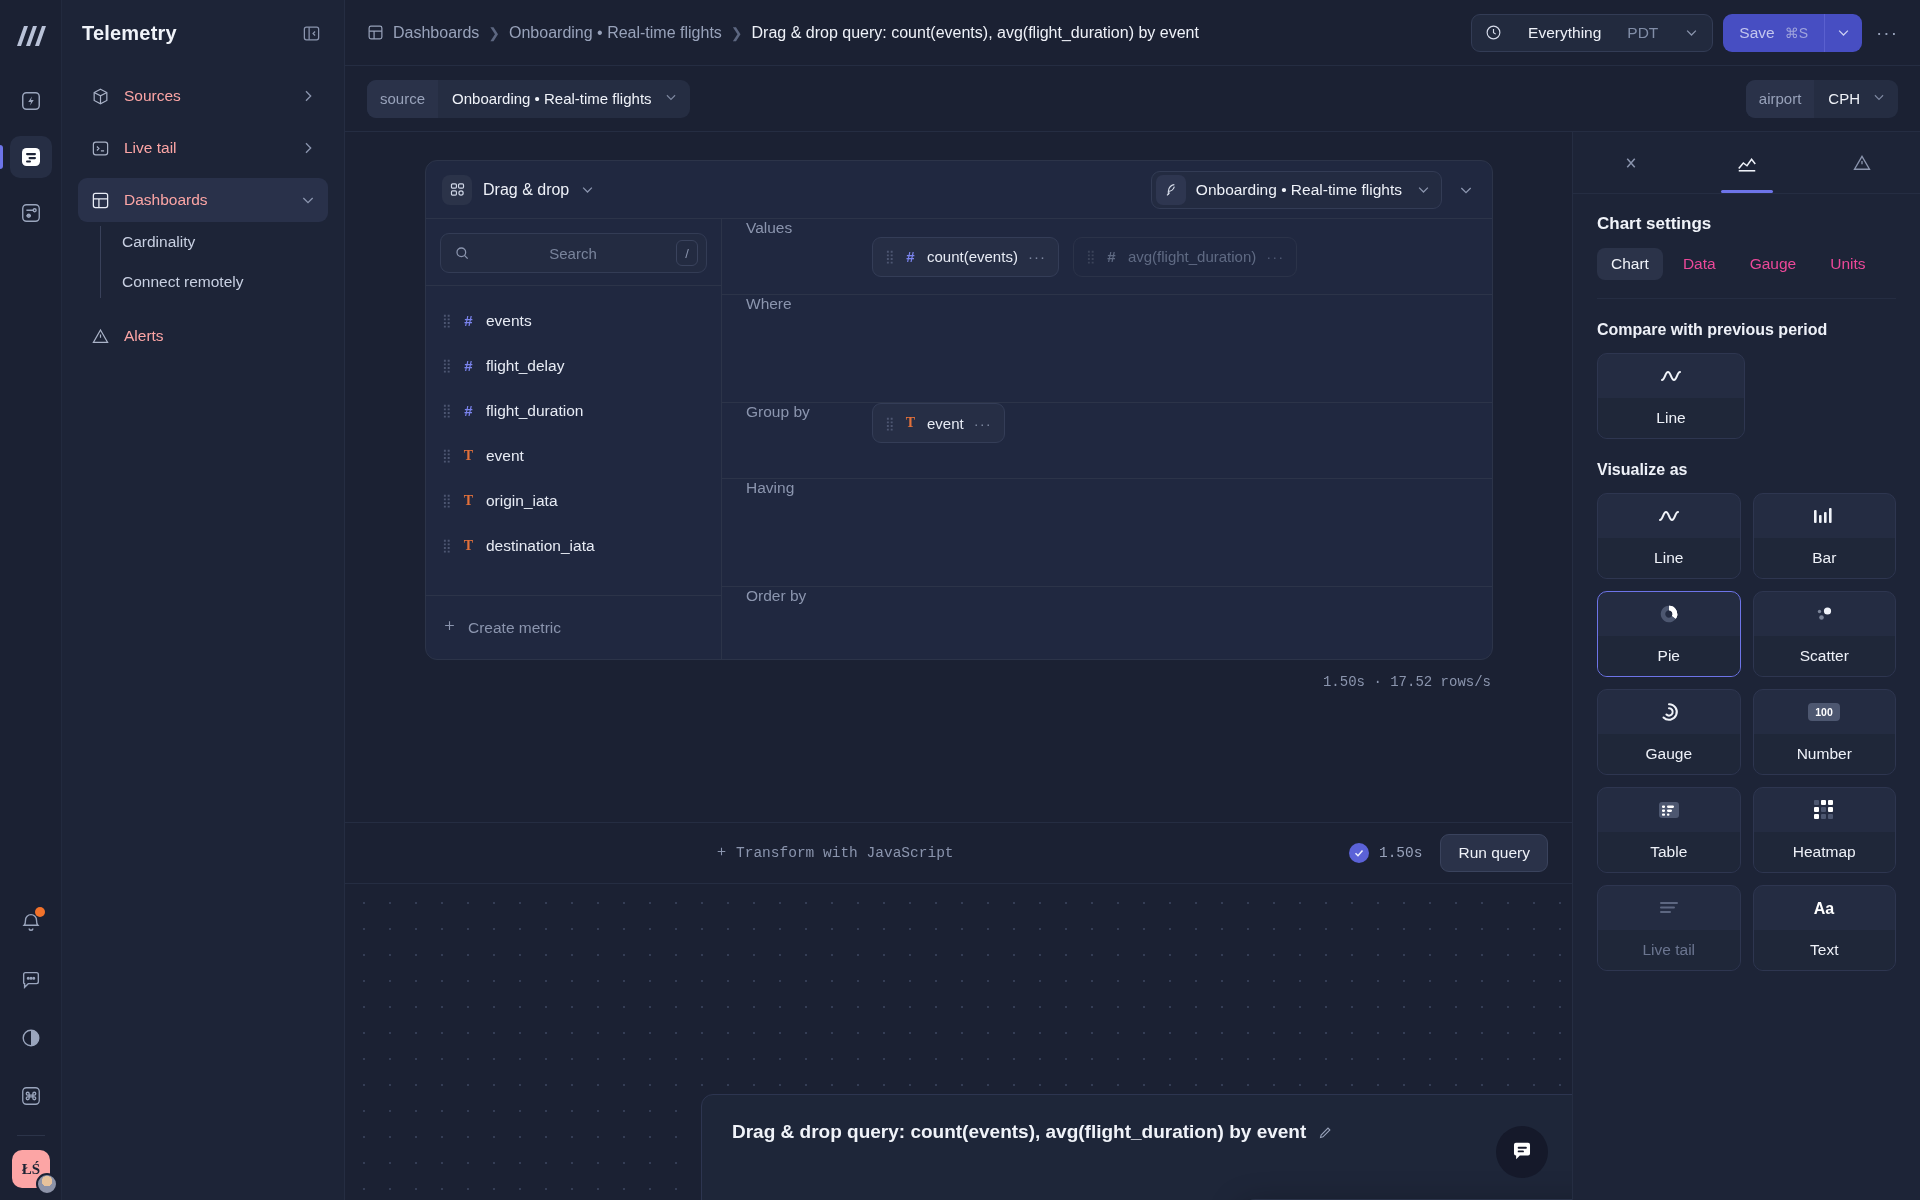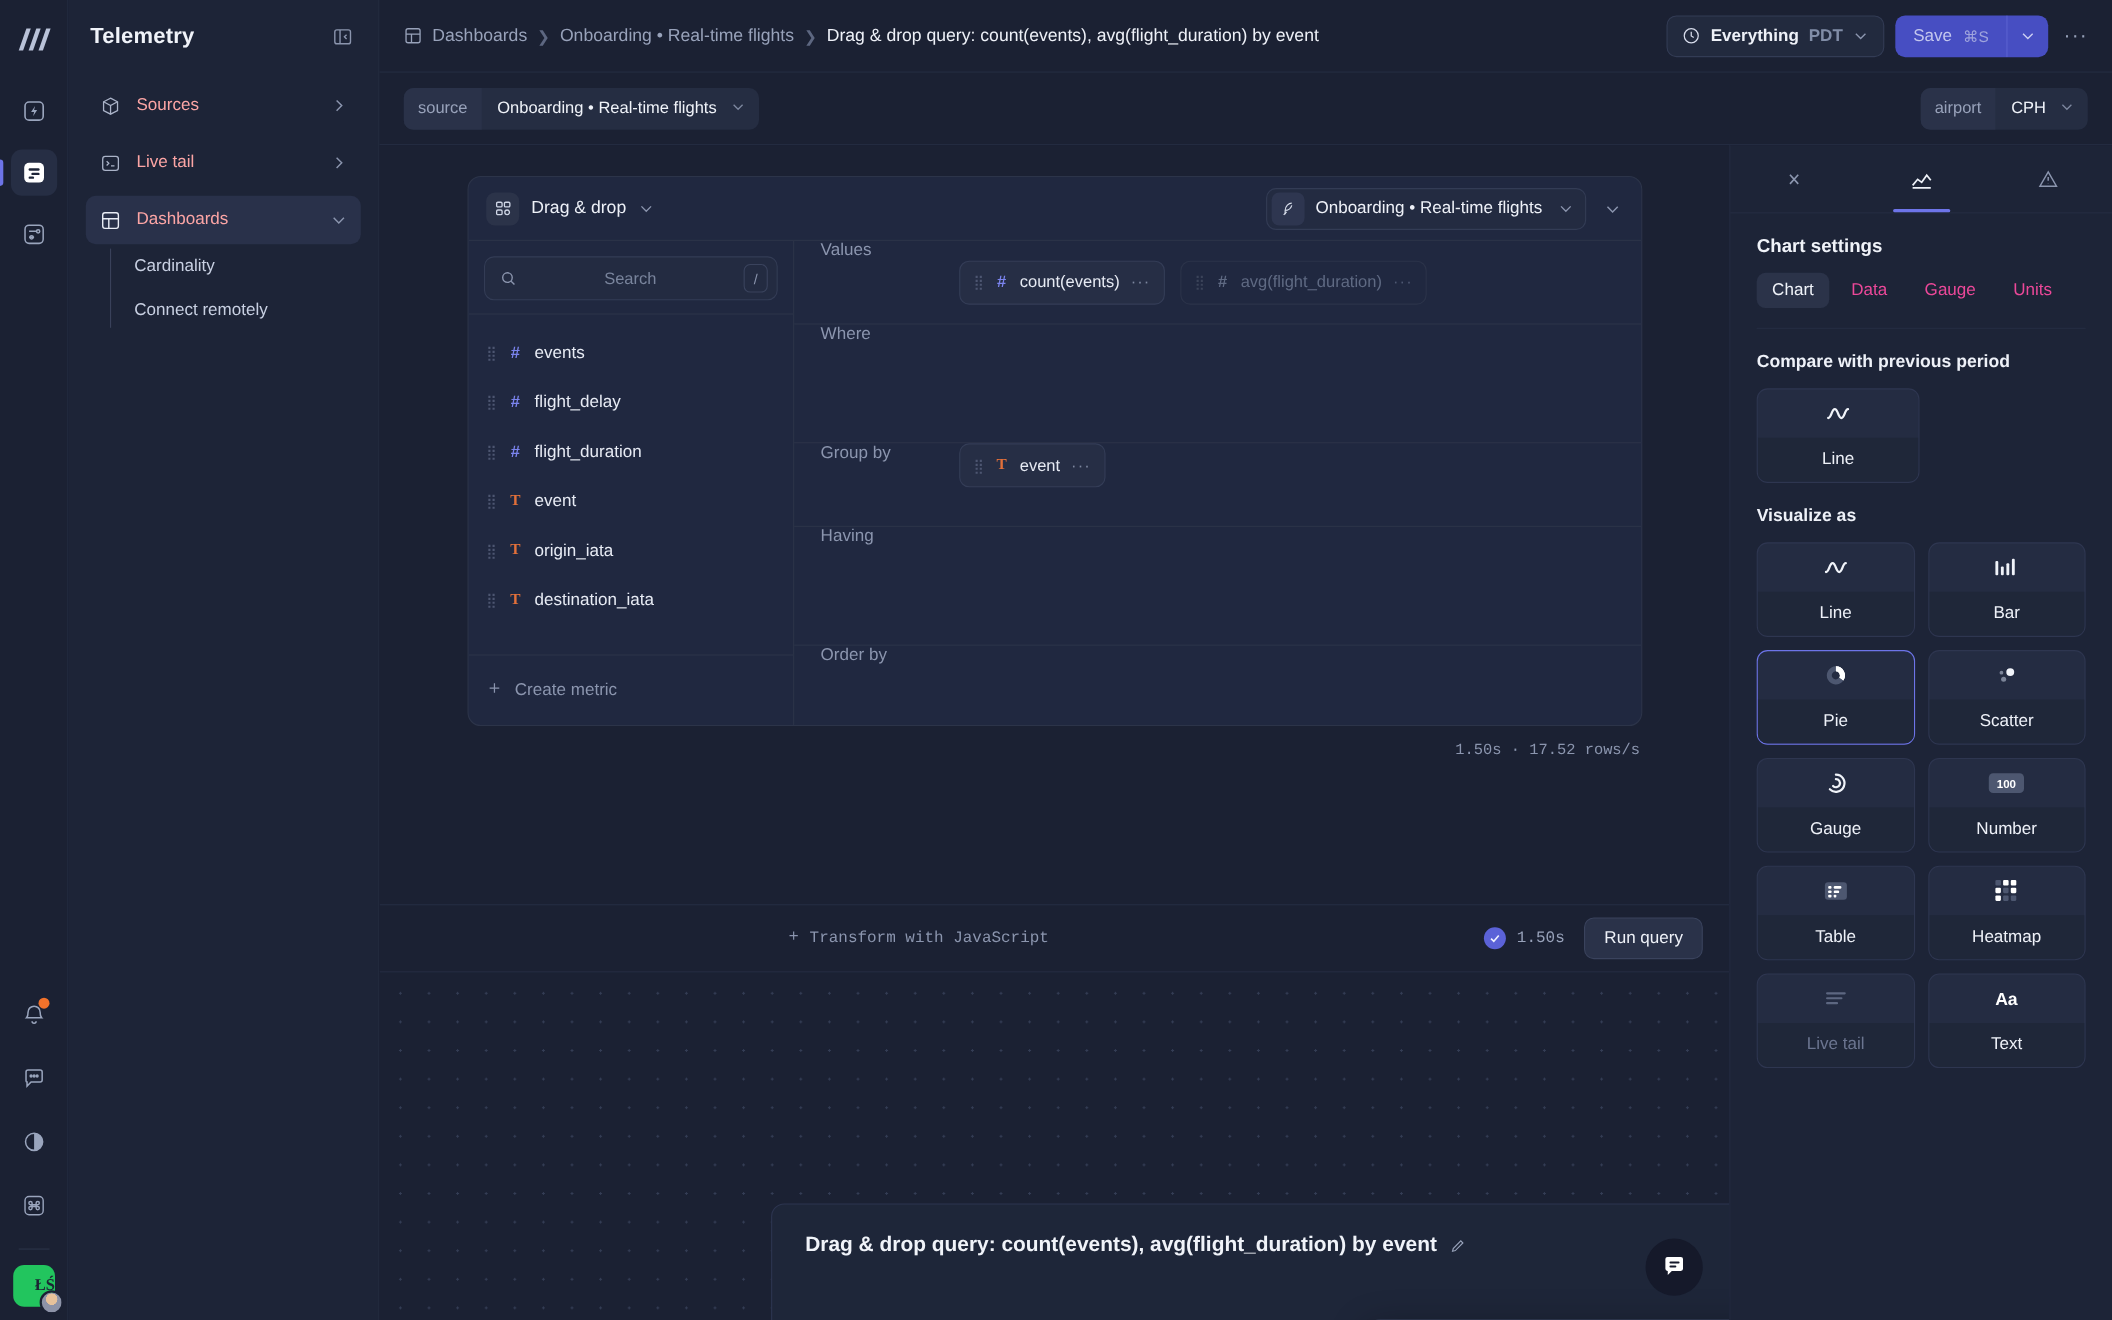--- a/index.html
+++ b/index.html
@@ -31,22 +31,22 @@
     content:""; position:absolute; left:-11px; top:9px; width:4px; height:24px;
     background:#6d74e8; border-radius: 0 3px 3px 0;
   }
   .rail-bottom { position: absolute; bottom: 12px; left:0; width: 62px;
     display:flex; flex-direction:column; align-items:center; }
   .rail-bottom .rail-btn { margin-bottom: 16px; }
   .notif-dot { position:absolute; top:6px; right:7px; width:10px; height:10px;
     border-radius:50%; background:#f2722b; }
   .rail-sep { width: 28px; height:1px; background:#2c3449; margin: 2px 0 14px; }
   .org-badge {
-    width: 38px; height: 38px; border-radius: 10px; background:#22c55e;
-    display:flex; align-items:center; justify-content:flex-end;
+    width: 38px; height: 38px; border-radius: 10px; background:#fca5a5;
+    display:flex; align-items:center; justify-content:center;
     font-family:"Liberation Serif", serif; font-weight:bold; font-size:15px; color:#1c2333;
     position: relative;
   }
   .avatar-mini {
     position:absolute; right:-8px; bottom:-7px; width:22px; height:22px; border-radius:50%;
     background: radial-gradient(circle at 50% 34%, #e7c29b 0 34%, #8d93a8 36% 100%);
     border: 2px solid #1b2133;
   }
 
   
@@ -72,22 +72,22 @@
   .main { flex: 1; display: flex; flex-direction: column; min-width:0; background:#1b2133; }
   .topbar {
     height: 66px; display:flex; align-items:center; gap: 10px; padding: 0 18px 0 22px;
     border-bottom: 1px solid #252d42; flex-shrink: 0;
   }
   .crumb { display:flex; align-items:center; gap: 9px; color:#98a2ba; font-size:16px; white-space:nowrap; }
   .crumb .cur { color:#eef1f8; }
   .crumb-sep { color:#5d6781; font-size:14px; }
   .spacer { flex: 1 }
   .time-pill {
-    display:flex; align-items:center; gap:9px; height:38px; padding: 0 13px;
-    border:1px solid #333c55; border-radius:9px; background:#222a3e; font-size:15.5px; color:#eef1f8;font-weight:bold;
+    display:flex; align-items:center; gap:26px; height:38px; padding: 0 13px;
+    border:1px solid #333c55; border-radius:9px; background:#222a3e; font-size:15.5px; color:#eef1f8;
   }
   .time-pill .tz { color:#818da7; }
   .save-group { display:flex; align-items:stretch; height:38px; border-radius:9px; overflow:hidden; background:#474ec2; }
   .save-btn { display:flex; align-items:center; gap:10px; padding: 0 16px; font-size:15.5px; color:#c3c6ee; }
   .save-btn .kbd { color:#9fa4dd; font-size:14px; }
   .save-caret { width:38px; display:flex; align-items:center; justify-content:center; border-left:1px solid #5a60cf; color:#cdd0f3; }
   .dots-btn { width:30px; display:flex; align-items:center; justify-content:center; color:#96a0b8; font-size:19px; letter-spacing:1px; }
 
   
   .filterbar { height: 66px; display:flex; align-items:center; gap:14px; padding: 0 22px;
@@ -354,20 +354,29 @@
 
     <div class="nav-sub-wrap">
       <div class="nav-sub">
         <span>Cardinality</span>
       </div>
       <div class="nav-sub">
         <span>Connect remotely</span>
       </div>
     </div>
 
+    <div class="nav-item" style="margin-top:12px">
+      <span class="nav-ic">
+        <svg width="19" height="19" viewBox="0 0 24 24" fill="none" stroke="#aab3c8" stroke-width="1.5">
+          <path d="M12 3.8L21 19.5H3z"></path>
+            <path d="M12 9.5v4.2M12 16.6v.1"></path>
+          </svg>
+      </span>
+      <span>Alerts</span>
+    </div>
   </div>
 
   <div class="main">
 
     <div class="topbar">
       <div class="crumb">
         <span style="display:flex;color:#98a2ba">
           <svg width="17" height="17" viewBox="0 0 24 24" fill="none" stroke="#98a2ba" stroke-width="1.7">
             <rect x="3" y="3" width="18" height="18" rx="2.6"></rect>
               <path d="M3 10h18M10 10v11"></path>

